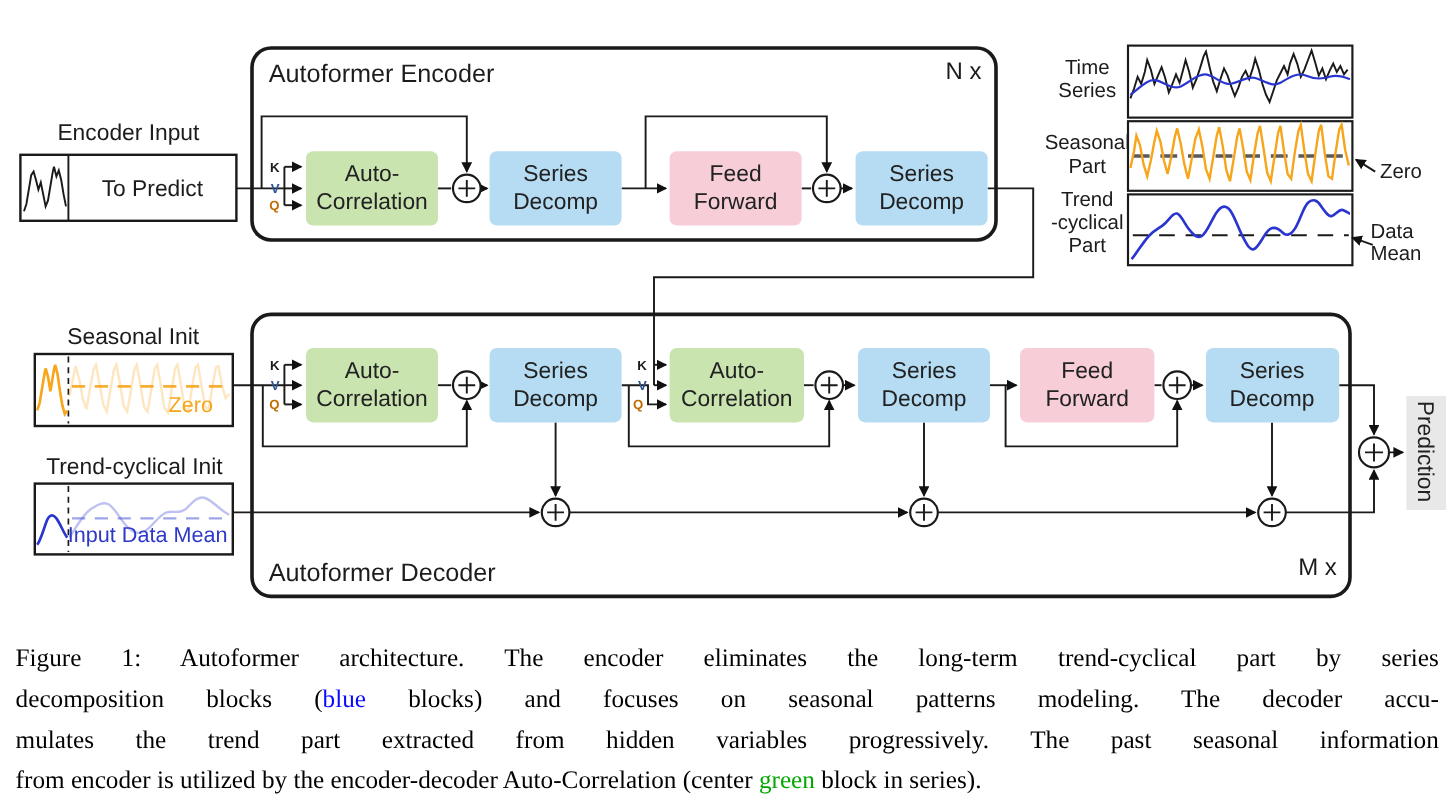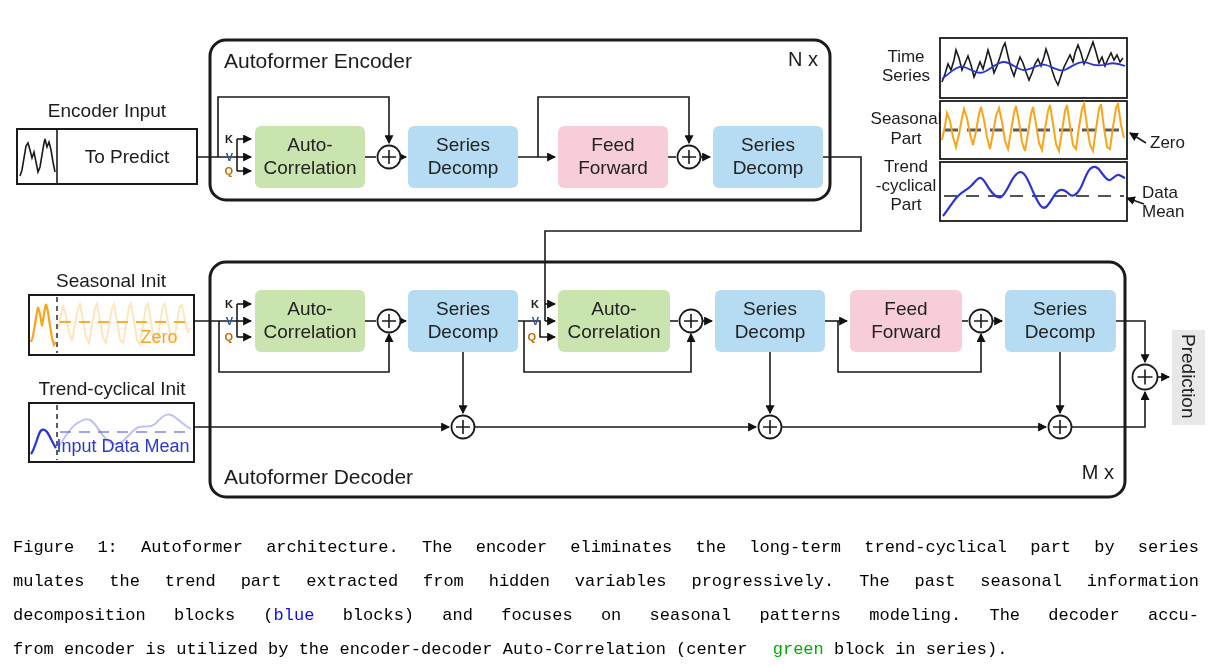--- a/index.html
+++ b/index.html
@@ -8,25 +8,25 @@
   .t{font-family:"Liberation Sans",sans-serif;fill:#1c1c1c;}
   .t21{font-size:21px;}
   .t20{font-size:20px;}
   .t19{font-size:19px;}
   .t17{font-size:17px;}
   .kvq{font-family:"Liberation Sans",sans-serif;font-size:11px;font-weight:bold;}
   .k-lab{fill:#1a1a1a;} .v-lab{fill:#2e5496;} .q-lab{fill:#bf6d00;}
   .blk-txt{font-family:"Liberation Sans",sans-serif;font-size:19px;fill:#222;text-anchor:middle;}
   .ln{stroke:#1a1a1a;stroke-width:1.6;fill:none;}
   .box{stroke:#1a1a1a;fill:none;}
-  .caption{position:absolute;left:13px;right:13px;top:531px;font-family:Liberation Mono, monospace;font-size:17px;line-height:34px;color:#000;}
+  .caption{position:absolute;left:13px;right:13px;top:531px;font-family:Liberation Serif, serif;font-size:21px;line-height:34px;color:#000;}
   .cap-line{width:100%;}
   .cap-just{text-align:justify;text-align-last:justify;}
   .cap-blue{color:#0909ff;}
-  .cap-green{color:#00a800;margin-left:15px;}
+  .cap-green{color:#00a800;}
 </style>
 </head>
 <body>
 
 <div class="stage">
 
 <svg width="1212" height="530" viewBox="0 0 1212 530">
   <defs>
     <marker id="arrow" viewBox="0 0 8 8" refX="7" refY="4" markerWidth="9" markerHeight="9" markerUnits="userSpaceOnUse" orient="auto">
       <path d="M0,0 L8,4 L0,8 z" fill="#111"></path>
@@ -242,18 +242,18 @@
 
     <g>
       <rect x="1172" y="330" width="33" height="95" fill="#e8e8e8"></rect>
       <text transform="translate(1182 334) rotate(90)" style="font-family:'Liberation Sans',sans-serif;font-size:19px;fill:#222;">Prediction</text>
     </g>
   </g>
 </svg>
 
 <div class="caption">
   <div class="cap-line cap-just"><span>Figure 1: Autoformer architecture. The encoder eliminates the long-term trend-cyclical part by series</span></div>
+  <div class="cap-line cap-just"><span>decomposition blocks (</span><span class="cap-blue">blue</span><span> blocks) and focuses on seasonal patterns modeling. The decoder accu-</span></div>
   <div class="cap-line cap-just"><span>mulates the trend part extracted from hidden variables progressively. The past seasonal information</span></div>
-  <div class="cap-line cap-just"><span>decomposition blocks (</span><span class="cap-blue">blue</span><span> blocks) and focuses on seasonal patterns modeling. The decoder accu-</span></div>
   <div class="cap-line"><span>from encoder is utilized by the encoder-decoder Auto-Correlation (center </span><span class="cap-green">green</span><span> block in series).</span></div>
 </div>
 
 </div>
 
 </body></html>

